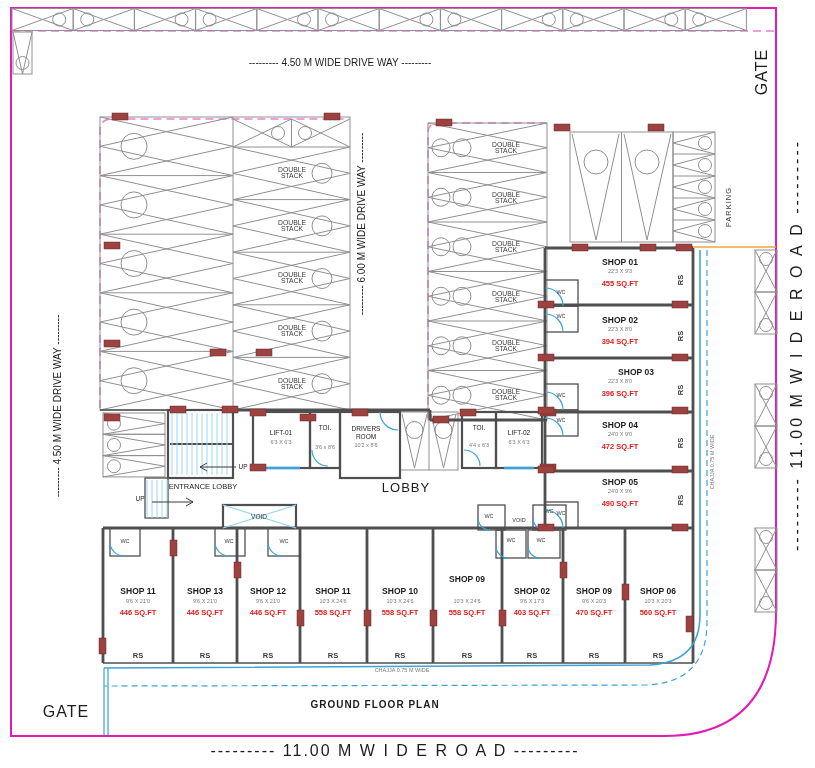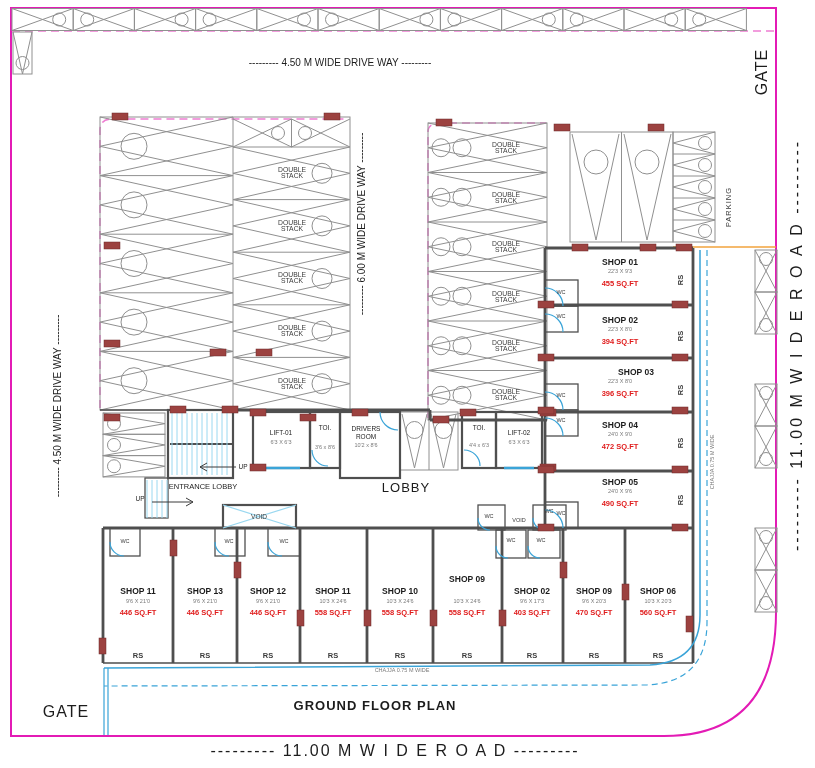--- a/index.html
+++ b/index.html
@@ -3,21 +3,21 @@
 <meta charset="utf-8">
 <style>
   html,body{margin:0;padding:0;background:#fff}
   #plan{position:relative;width:815px;height:768px;background:#ffffff;overflow:hidden;
         font-family:"Liberation Sans",sans-serif;color:#1c1c1c}
   #plan svg{position:absolute;left:0;top:0}
   .L{position:absolute;transform:translate(-50%,-50%);white-space:nowrap;line-height:1;color:#1c1c1c}
   .v{transform:translate(-50%,-50%) rotate(-90deg)}
   .b{font-weight:bold}
   .f5{font-size:5.5px}.f6{font-size:6.5px}.f7{font-size:7.5px}.f8{font-size:8.5px}
-  .f9{font-size:13px}.f10{font-size:10px}.f11{font-size:13px}.f16{font-size:16px}
+  .f9{font-size:13px}.f10{font-size:10px}.f11{font-size:10px}.f16{font-size:16px}
   .dim{color:#7a7a7a;font-size:5.5px}
   .red{color:#e01b1b}
   .gray{color:#3a3a3a}
   .sp1{letter-spacing:1px}.sp2{letter-spacing:2px}.sp3{letter-spacing:3px}
   .ds{display:flex;flex-direction:column;align-items:center;font-size:6.8px;line-height:6px;color:#3a3a3a}
 </style>
 </head>
 <body>
 
 <div id="plan">

